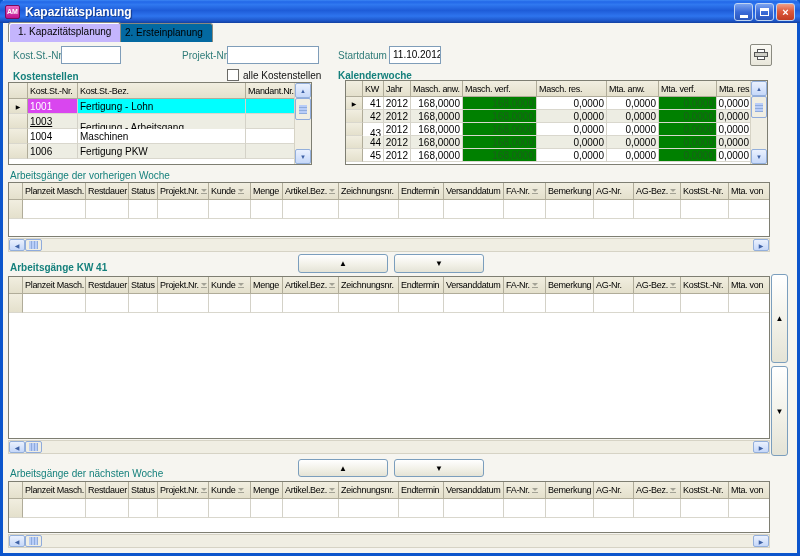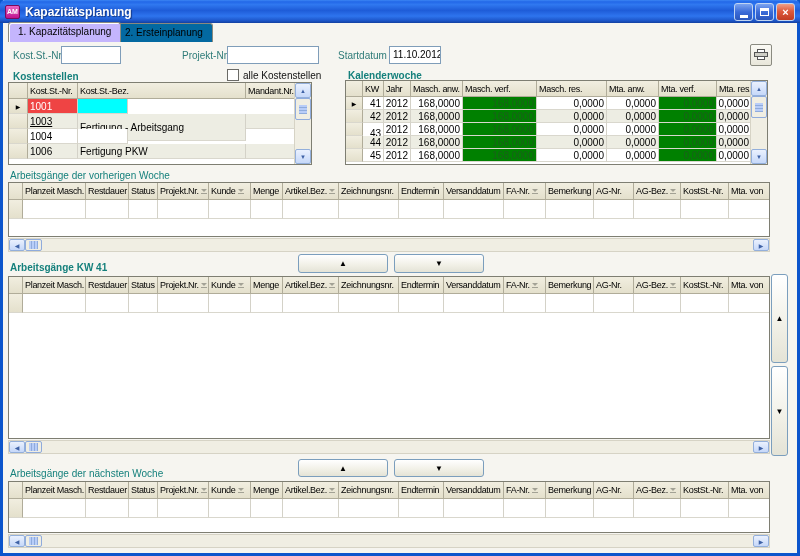--- a/index.html
+++ b/index.html
@@ -77,21 +77,21 @@
   .g-row{ display:flex; }
   .g-cell{
     flex:none; font-size:10px; color:#000; padding:0 2px;
     border-right:1px solid #D4D2C8; border-bottom:1px solid #D9D7CD;
     display:flex; align-items:center; white-space:nowrap; overflow:hidden; background:#fff;
   }
   .g-cell.r{ justify-content:flex-end; }
   .g-selcol{ background:linear-gradient(#F1EEE0,#E4E0CC); border-right:1px solid #B0AC99; justify-content:center; font-size:6px; color:#000; }
   .g-row.alt .g-cell:not(.g-selcol):not(.green):not(.focus):not(.selrow){ background:#EDEDE3; }
   .g-cell.green{ background:#008000; color:#1A5E1A; }
-  .g-cell.focus{ background:#ef4444; color:#fff; }
+  .g-cell.focus{ background:#d946ef; color:#fff; }
   .g-cell.selrow{ background:#00FFFF; color:#000; }
   .filter-ic{ flex:none; width:7px; height:7px; position:relative; opacity:.75; }
   .filter-ic::before{ content:""; position:absolute; top:1px; left:0;
     border-left:3px solid transparent; border-right:3px solid transparent; border-top:3px solid #8B8B80; }
   .filter-ic::after{ content:""; position:absolute; top:5px; left:0; width:6px; height:1px; background:#8B8B80; }
 
   
   .vsb{ position:absolute; right:0; top:0; width:17px; height:100%;
     background:#F0EEE3; border-left:1px solid #D6D3C5; display:flex; flex-direction:column; z-index:3;}
   .hsb{ position:absolute; height:14px; background:#F0EEE3; border:1px solid #D6D3C5; display:flex; }
@@ -151,21 +151,21 @@
           <span class="p-top"></span>
           <span class="p-body"></span>
           <span class="p-out"></span>
         </span>
     </div>
 
     <div class="cb" style="left:224px; top:47px;"></div>
     <span class="cb-label" style="left:240px; top:48px;">alle Kostenstellen</span>
 
     <span class="sec-title bold" style="left:10px; top:49px;">Kostenstellen</span>
-    <span class="sec-title bold" style="left:335px; top:48px;margin-left:10px;">Kalenderwoche</span>
+    <span class="sec-title bold" style="left:335px; top:48px;">Kalenderwoche</span>
 
     <div class="grid" style="left:5px; top:60px; width:304px; height:83px;">
       <div class="vsb">
         <div class="sb-b">▲</div>
         <div class="sb-t"></div>
         <div class="sb-track"></div>
         <div class="sb-b">▼</div>
       </div>
     <div class="g-head" style="height: 16px;">
           <div class="g-hcell" style="width: 19px; height: 16px;">
@@ -177,31 +177,33 @@
           <div class="g-hcell" style="width: 168px; height: 16px;">
             <span>Kost.St.-Bez.</span>
           </div>
           <div class="g-hcell" style="width: 50px; height: 16px;">
             <span>Mandant.Nr.</span>
           </div>
         </div>
         <div class="g-row" style="height: 15px;">
           <div class="g-cell g-selcol" style="width: 19px; height: 15px;">▶</div>
           <div class="g-cell focus" style="width: 50px; height: 15px;">1001</div>
+          <div class="g-cell selrow" style="width: 168px; height: 15px;">Fertigung - Lohn</div>
           <div class="g-cell selrow" style="width: 50px; height: 15px;"></div>
         </div>
         <div class="g-row alt" style="height: 15px;">
           <div class="g-cell g-selcol" style="width: 19px; height: 15px;"></div>
           <div class="g-cell" style="width: 50px; height: 15px; text-decoration: underline;">1003</div>
           <div class="g-cell" style="width: 168px; height: 27px;">Fertigung - Arbeitsgang</div>
           <div class="g-cell" style="width: 50px; height: 15px;"></div>
         </div>
         <div class="g-row" style="height: 15px;">
           <div class="g-cell g-selcol" style="width: 19px; height: 15px;"></div>
           <div class="g-cell" style="width: 50px; height: 15px;">1004</div>
+          <div class="g-cell" style="width: 168px; height: 15px;">Maschinen</div>
           <div class="g-cell" style="width: 50px; height: 15px;"></div>
         </div>
         <div class="g-row alt" style="height: 15px;">
           <div class="g-cell g-selcol" style="width: 19px; height: 15px;"></div>
           <div class="g-cell" style="width: 50px; height: 15px;">1006</div>
           <div class="g-cell" style="width: 168px; height: 15px;">Fertigung PKW</div>
           <div class="g-cell" style="width: 50px; height: 15px;"></div>
         </div>
       </div>
 

